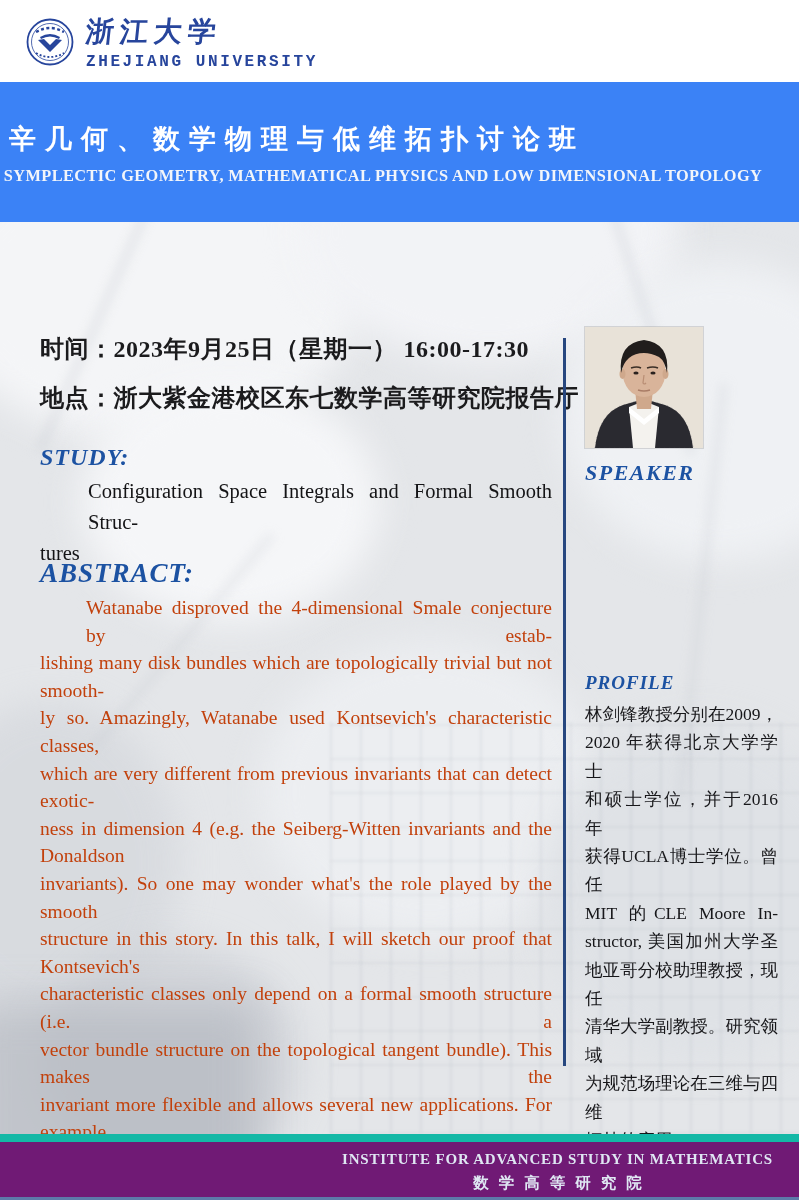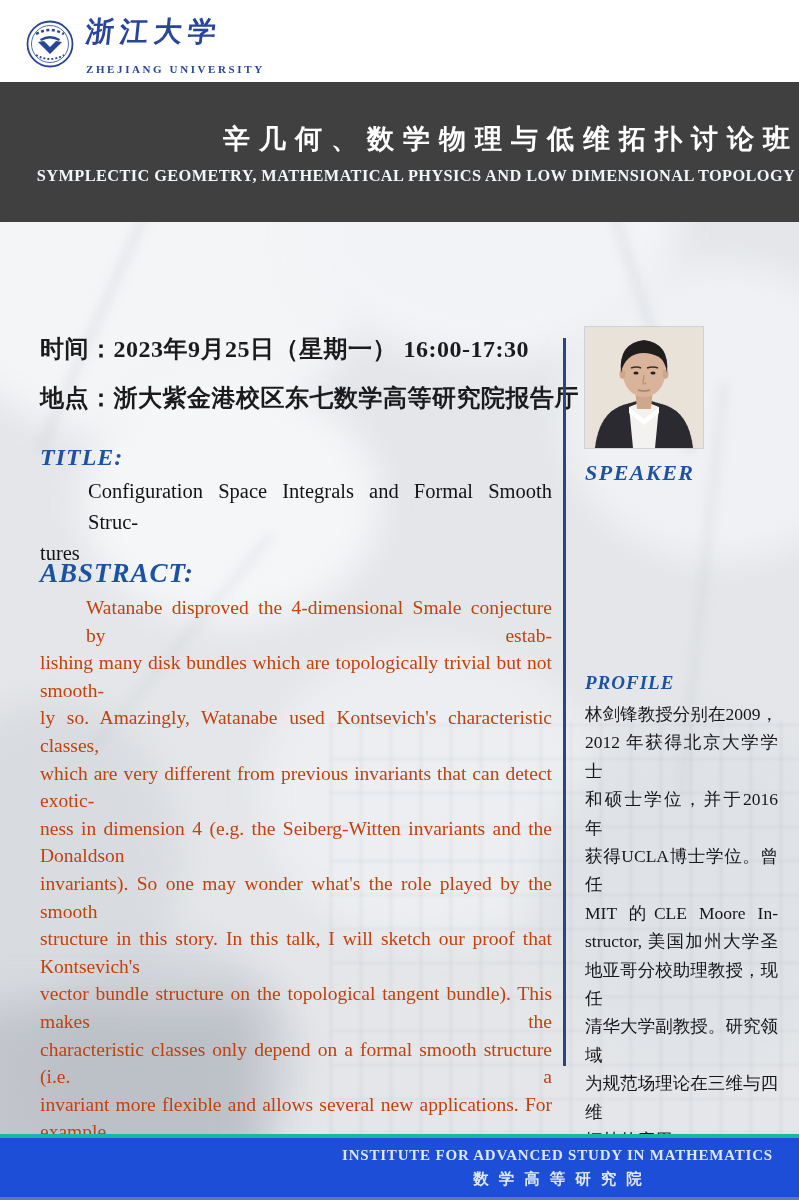--- a/index.html
+++ b/index.html
@@ -37,26 +37,26 @@
 
   
   .header{position:absolute;left:0;top:0;width:799px;height:82px;background:#ffffff;z-index:2;}
   .logo-group{position:absolute;left:26px;top:13px;display:flex;align-items:center;}
   .seal{width:48px;height:48px;}
   .logo-text{margin-left:12px;}
   .logo-cn{
     font-size:28px;font-weight:bold;color:#27459c;letter-spacing:6px;
     transform:skewX(-6deg);font-family:"Liberation Serif","DejaVu Serif",serif;
   }
-  .logo-en{font-family:Liberation Serif, serif;font-size:11px;font-weight:bold;color:#27459c;letter-spacing:2.6px;margin-top:12px;}
+  .logo-en{font-family:Liberation Mono, monospace;font-size:16px;font-weight:bold;color:#27459c;letter-spacing:2.6px;margin-top:2px;}
 
   
   .banner{
-    position:absolute;left:0;top:82px;width:799px;height:140px;background:#404040;z-index:2;
-    display:flex;flex-direction:column;align-items:flex-end;justify-content:center;
+    position:absolute;left:0;top:82px;width:799px;height:140px;background:#3b82f6;z-index:2;
+    display:flex;flex-direction:column;align-items:flex-start;justify-content:center;
     padding-top:2px;box-sizing:border-box;
   }
   .banner-cn{color:#ffffff;font-size:27px;font-weight:bold;letter-spacing:9px;text-indent:9px;white-space:nowrap;}
   .banner-en{color:#f2f5fa;font-size:16.5px;font-weight:bold;letter-spacing:.4px;margin-top:9px;white-space:nowrap;transform:scaleX(.99);}
 
   
   .main{position:absolute;left:0;top:222px;width:799px;height:912px;z-index:1;}
   .event{position:absolute;left:40px;top:111px;width:515px;color:#1b1b1d;}
   .event-row{font-size:24px;font-weight:600;margin-bottom:17px;letter-spacing:.5px;white-space:nowrap;}
   .h-blue{color:#1c52a2;font-weight:bold;font-style:italic;letter-spacing:1px;}
@@ -77,22 +77,22 @@
   .speaker-heading{position:absolute;left:585px;top:238px;font-size:22px;letter-spacing:1.5px;}
   .speaker-info{position:absolute;left:585px;top:276px;color:#17171a;}
   .speaker-info div{font-size:20px;line-height:29px;}
   .profile-heading{position:absolute;left:585px;top:450px;font-size:19px;letter-spacing:1px;}
   .profile-lines{position:absolute;left:585px;top:478px;width:193px;color:#17171a;}
   .profile-lines .p-line{font-size:17.5px;line-height:28.4px;text-align:justify;text-align-last:justify;}
   .profile-lines .p-line.last{text-align-last:left;}
 
   
   .footer{
-    position:absolute;left:0;top:1134px;width:799px;height:66px;background:#1d4ed8;z-index:2;
-    border-top:4px solid #14b8a6;box-sizing:border-box;
+    position:absolute;left:0;top:1134px;width:799px;height:66px;background:#701a75;z-index:2;
+    border-top:8px solid #14b8a6;box-sizing:border-box;
   }
   .footer-inner{position:absolute;right:26px;top:9px;text-align:center;color:#dfe7f3;}
   .footer-en{font-size:15px;font-weight:bold;letter-spacing:.8px;white-space:nowrap;}
   .footer-cn{font-size:15.5px;font-weight:bold;letter-spacing:10px;text-indent:10px;margin-top:5px;white-space:nowrap;}
   .footer-strip{position:absolute;left:0;bottom:0;width:100%;height:3px;background:#5d7aa9;}
 </style>
 </head>
 <body>
 
 <div class="poster">
@@ -136,37 +136,37 @@
     <div class="banner-en">SYMPLECTIC GEOMETRY, MATHEMATICAL PHYSICS AND LOW DIMENSIONAL TOPOLOGY</div>
   </div>
 
   <div class="main">
 
     <div class="event">
       <div class="event-row"><span>时间：</span><span>2023年9月25日（星期一） 16:00-17:30</span></div>
       <div class="event-row"><span>地点：</span><span>浙大紫金港校区东七数学高等研究院报告厅</span></div>
     </div>
 
-    <div class="title-heading h-blue">TITLE:</div>
+    <div class="title-heading h-blue">STUDY:</div>
     <div class="title-lines">
         <div class="t-line first">Configuration Space Integrals and Formal Smooth Struc-</div>
         <div class="t-line last">tures</div>
       </div>
 
     <div class="abstract-heading h-blue">ABSTRACT:</div>
     <div class="abstract-lines">
         <div class="abs-line first">Watanabe disproved the 4-dimensional Smale conjecture by estab-</div>
         <div class="abs-line">lishing many disk bundles which are topologically trivial but not smooth-</div>
         <div class="abs-line">ly so. Amazingly, Watanabe used Kontsevich's characteristic classes,</div>
         <div class="abs-line">which are very different from previous invariants that can detect exotic-</div>
         <div class="abs-line">ness in dimension 4 (e.g. the Seiberg-Witten invariants and the Donaldson</div>
         <div class="abs-line">invariants). So one may wonder what's the role played by the smooth</div>
         <div class="abs-line">structure in this story. In this talk, I will sketch our proof that Kontsevich's</div>
+        <div class="abs-line">characteristic classes only depend on a formal smooth structure (i.e. a</div>
         <div class="abs-line">vector bundle structure on the topological tangent bundle). This makes the</div>
-        <div class="abs-line">characteristic classes only depend on a formal smooth structure (i.e. a</div>
         <div class="abs-line">invariant more flexible and allows several new applications. For example,</div>
         <div class="abs-line">we show that the homeomorphism group of the 4-dimensional sphere or</div>
       </div>
 
     <div class="divider"></div>
 
     <svg class="photo" viewBox="0 0 118 121">
       <rect x="0" y="0" width="118" height="121" fill="#ebe6db"></rect>
       <rect x="0" y="0" width="118" height="121" fill="#ded9cf" opacity="0.25"></rect>
 
@@ -193,21 +193,21 @@
 
       <path d="M59 48 L58 56 Q59 58 61 56" stroke="#b98e74" stroke-width="1.2" fill="none"></path>
       <path d="M53 63 Q59 65 65 63" stroke="#a97c66" stroke-width="1.6" fill="none"></path>
     </svg>
 
     <div class="speaker-heading h-blue">SPEAKER</div>
 
     <div class="profile-heading h-blue">PROFILE</div>
     <div class="profile-lines">
         <div class="p-line first">林剑锋教授分别在2009，</div>
-        <div class="p-line">2012 年获得北京大学学士</div>
+        <div class="p-line">2020 年获得北京大学学士</div>
         <div class="p-line">和硕士学位，并于2016 年</div>
         <div class="p-line">获得UCLA博士学位。曾任</div>
         <div class="p-line">MIT 的CLE Moore In-</div>
         <div class="p-line">structor, 美国加州大学圣</div>
         <div class="p-line">地亚哥分校助理教授，现任</div>
         <div class="p-line">清华大学副教授。研究领域</div>
         <div class="p-line">为规范场理论在三维与四维</div>
         <div class="p-line last">拓扑的应用。</div>
       </div>
 

